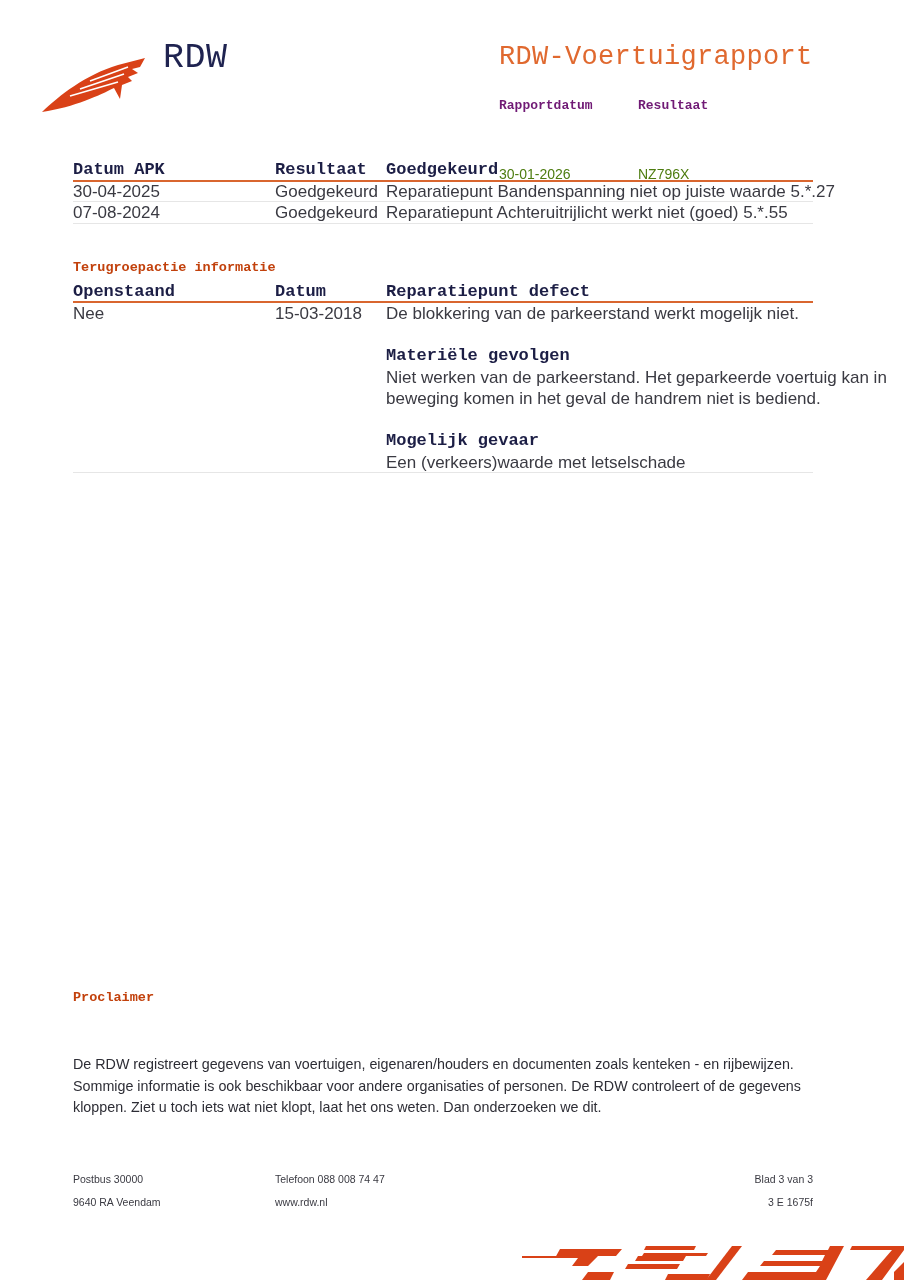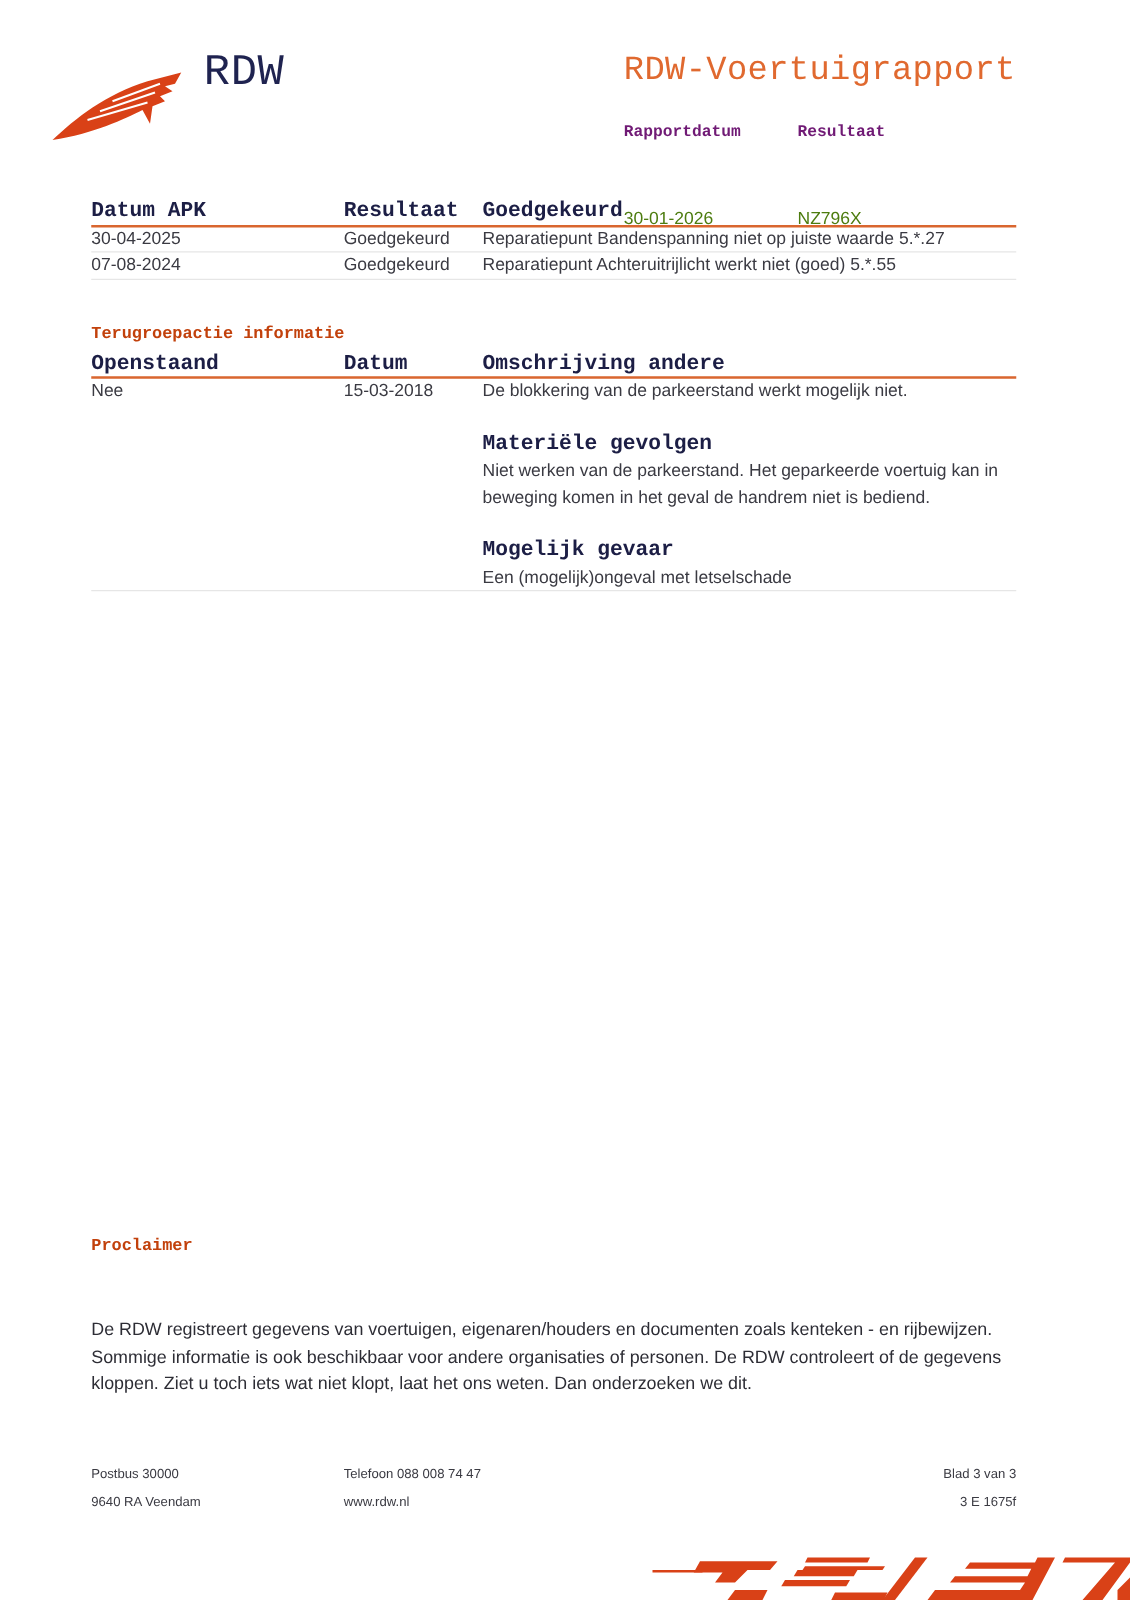--- a/index.html
+++ b/index.html
@@ -4,21 +4,21 @@
 <style>
   html, body { margin:0; padding:0; background:#ffffff; }
   body { width:904px; height:1280px; position:relative; overflow:hidden; font-family:"Liberation Sans", sans-serif; color:#2d2d35; }
   .serif { font-family:Liberation Mono, monospace; }
   .logo { position:absolute; left:40px; top:55px; width:110px; height:60px; }
   .logo-text { position:absolute; left:163px; top:38px; font-size:35px; color:#1f2350; letter-spacing:0.5px; }
   .doc-title { position:absolute; left:499px; top:42px; font-size:27px; color:#e0692f; letter-spacing:0.3px; }
   .meta-label { position:absolute; top:98px; font-size:13px; font-weight:bold; color:#701a75; }
   .meta-value { position:absolute; top:118px; font-size:14px; color:#4d7c0f;margin-top:48px; }
   .th { position:absolute; font-size:17px; font-weight:bold; color:#1c1e45; }
-  .td { position:absolute; font-size:14px; color:#3a3a42; white-space:nowrap; }
+  .td { position:absolute; font-size:17px; color:#3a3a42; white-space:nowrap; }
   .hr-orange { position:absolute; left:73px; width:740px; height:2px; background:#d9662f; }
   .hr-grey { position:absolute; left:73px; width:740px; height:1px; background:#e6e6e6; }
   .section-title { position:absolute; font-size:13.5px; font-weight:bold; color:#c2410c; }
   .para { position:absolute; left:73px; top:1054px; width:760px; font-size:14.3px; line-height:21.5px; color:#2d2d35; }
   .foot { position:absolute; font-size:10.5px; color:#3a3a42; white-space:nowrap; }
   .foot.right { text-align:right; }
   .deco { position:absolute; left:510px; top:1236px; width:394px; height:44px; }
 </style>
 </head>
 <body>
@@ -56,33 +56,33 @@
     <div class="td" style="left:275px; top:203px">Goedgekeurd</div>
     <div class="td" style="left:386px; top:203px">Reparatiepunt Achteruitrijlicht werkt niet (goed) 5.*.55</div>
   </div>
   <div class="hr-grey" style="top:223px"></div>
 </div>
 
 <div>
   <div class="section-title serif" style="left:73px; top:260px">Terugroepactie informatie</div>
   <div class="th serif" style="left:73px; top:282px">Openstaand</div>
   <div class="th serif" style="left:275px; top:282px">Datum</div>
-  <div class="th serif" style="left:386px; top:282px">Omschrijving andere</div>
+  <div class="th serif" style="left:386px; top:282px">Reparatiepunt defect</div>
   <div class="hr-orange" style="top:301px"></div>
 
   <div class="td" style="left:73px; top:304px">Nee</div>
   <div class="td" style="left:275px; top:304px">15-03-2018</div>
   <div class="td" style="left:386px; top:304px">De blokkering van de parkeerstand werkt mogelijk niet.</div>
 
   <div class="th serif" style="left:386px; top:346px">Materiële gevolgen</div>
   <div class="td" style="left:386px; top:368px">Niet werken van de parkeerstand. Het geparkeerde voertuig kan in</div>
   <div class="td" style="left:386px; top:389px">beweging komen in het geval de handrem niet is bediend.</div>
 
   <div class="th serif" style="left:386px; top:431px">Mogelijk gevaar</div>
-  <div class="td" style="left:386px; top:453px">Een (mogelijk)ongeval met letselschade</div>
+  <div class="td" style="left:386px; top:453px">Een (verkeers)waarde met letselschade</div>
   <div class="hr-grey" style="top:472px"></div>
 </div>
 
 <div class="section-title serif" style="left:73px; top:990px">Proclaimer</div>
 <div class="para">
   <div>De RDW registreert gegevens van voertuigen, eigenaren/houders en documenten zoals kenteken - en rijbewijzen.</div>
   <div>Sommige informatie is ook beschikbaar voor andere organisaties of personen. De RDW controleert of de gegevens</div>
   <div>kloppen. Ziet u toch iets wat niet klopt, laat het ons weten. Dan onderzoeken we dit.</div>
 </div>
 

